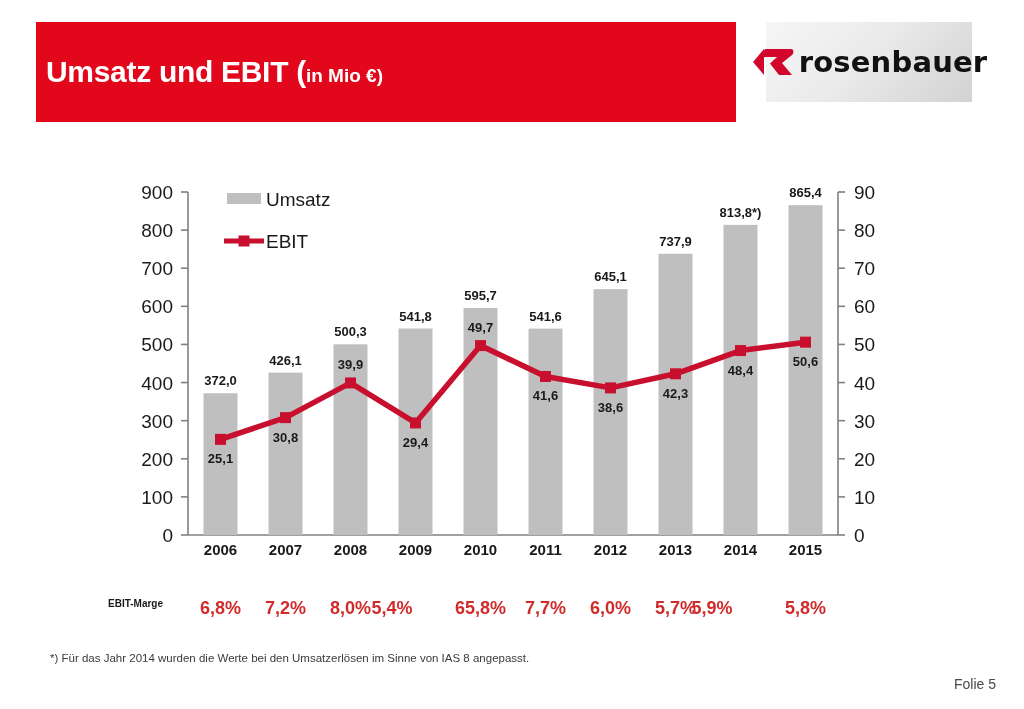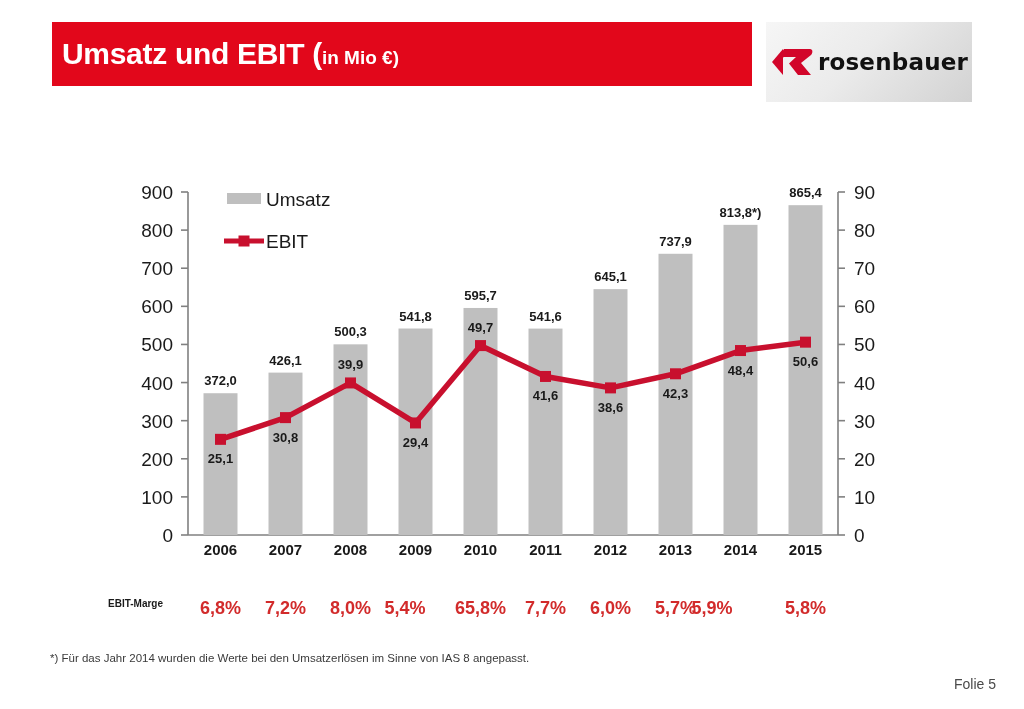--- a/index.html
+++ b/index.html
@@ -11,24 +11,24 @@
     width: 1024px;
     height: 709px;
     position: relative;
     font-family: "Liberation Sans", sans-serif;
     overflow: hidden;
   }
 
   
   #header-band {
     position: absolute;
-    left: 52px;
+    left: 36px;
     top: 22px;
     width: 700px;
-    height: 64px;
+    height: 100px;
     background: #E2071B;
   }
   #header-title {
     position: absolute;
     left: 10px;
     top: 50%;
     transform: translateY(-50%);
     color: #ffffff;
     white-space: nowrap;
   }
@@ -55,21 +55,21 @@
     justify-content: center;
   }
   #logo-inner {
     display: flex;
     align-items: center;
     gap: 4px;
   }
   #logo-mark { display:block; }
   #logo-word {
     font-family: "DejaVu Sans", sans-serif;
-    font-size: 23px;
+    font-size: 29px;
     font-weight: bold;
     color: #111111;
     letter-spacing: 0.2px;
   }
 
   
   #chart-wrap {
     position: absolute;
     left: 0;
     top: 0;
@@ -286,21 +286,21 @@
         <text x="266" y="248" class="legend-text" text-anchor="start">EBIT</text>
       </g>
   </svg>
 </div>
 
 <div id="margin-row">
   <div id="margin-row-label">EBIT-Marge</div>
 <div class="margin-val" style="left: 220.5px; color: rgb(210, 43, 43);">6,8%</div>
     <div class="margin-val" style="left: 285.5px; color: rgb(210, 43, 43);">7,2%</div>
     <div class="margin-val" style="left: 350.5px; color: rgb(210, 43, 43);">8,0%</div>
-    <div class="margin-val" style="left: 405px; color: rgb(210, 43, 43);">5,4%</div>
+    <div class="margin-val" style="left: 392px; color: rgb(210, 43, 43);">5,4%</div>
     <div class="margin-val" style="left: 480.5px; color: rgb(210, 43, 43);">65,8%</div>
     <div class="margin-val" style="left: 545.5px; color: rgb(210, 43, 43);">7,7%</div>
     <div class="margin-val" style="left: 610.5px; color: rgb(210, 43, 43);">6,0%</div>
     <div class="margin-val" style="left: 675.5px; color: rgb(210, 43, 43);">5,7%</div>
     <div class="margin-val" style="left: 712px; color: rgb(210, 43, 43); text-align: right;">5,9%</div>
     <div class="margin-val" style="left: 805.5px; color: rgb(210, 43, 43);">5,8%</div>
   </div>
 
 <div id="footnote">*) Für das Jahr 2014 wurden die Werte bei den Umsatzerlösen im Sinne von IAS 8 angepasst.</div>
 <div id="slide-number">Folie 5</div>

